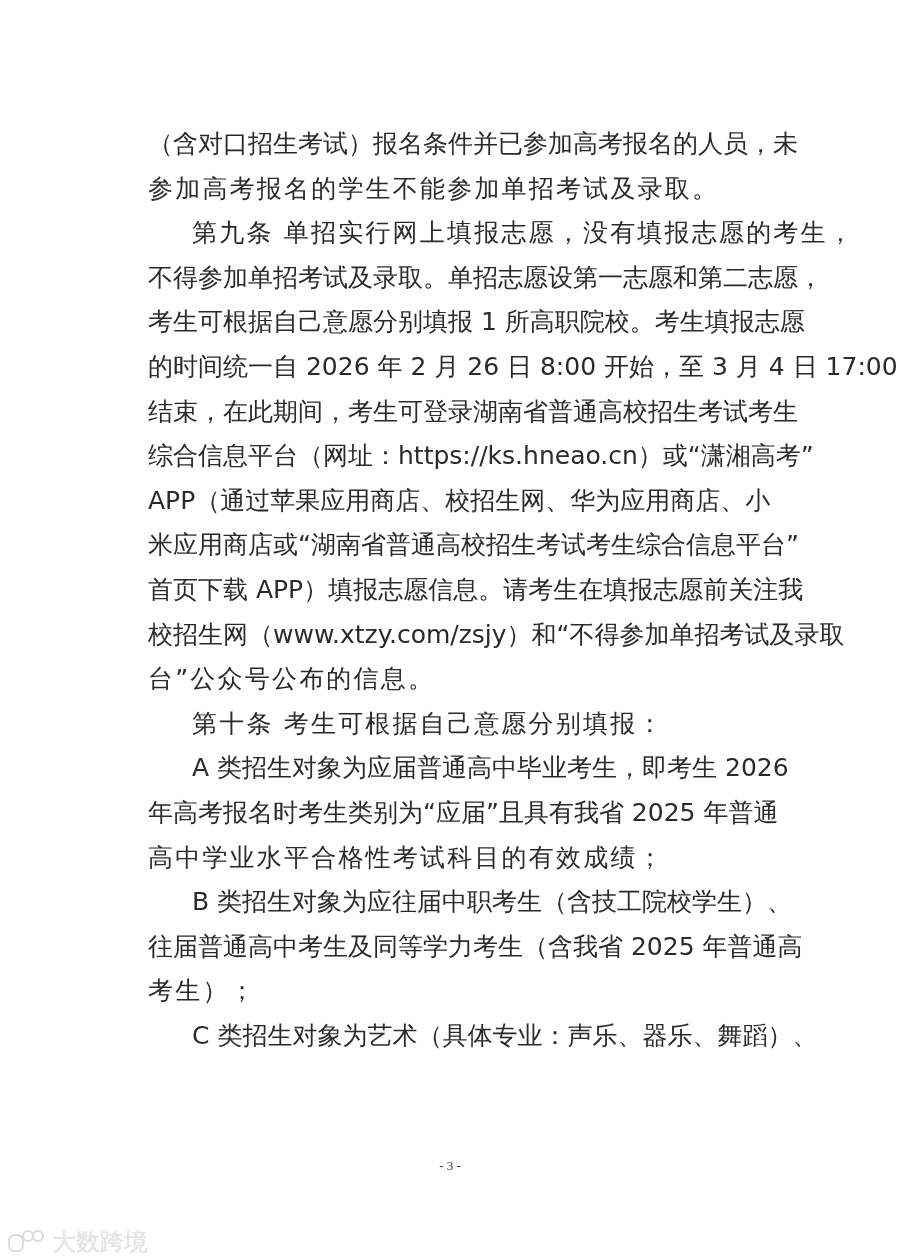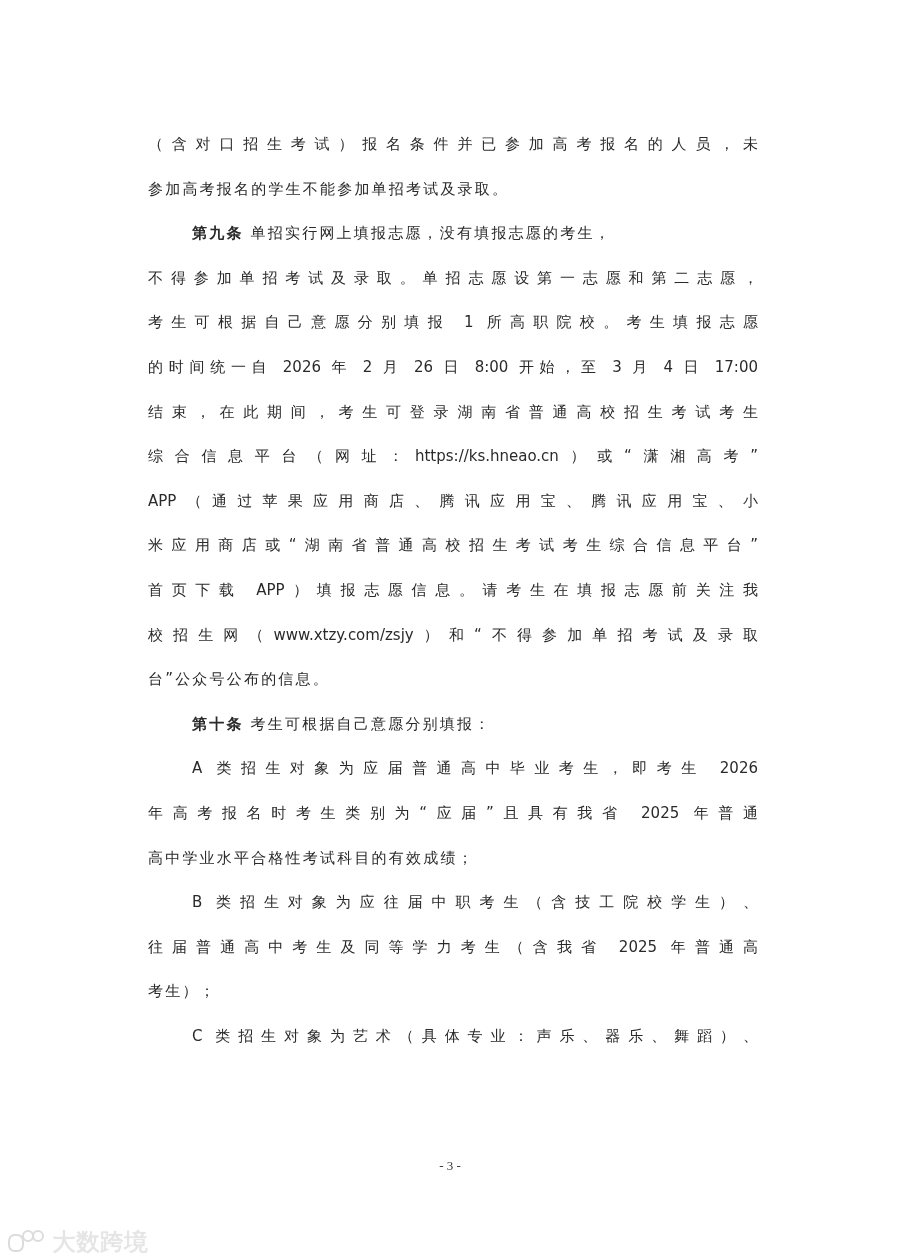--- a/index.html
+++ b/index.html
@@ -1,44 +1,44 @@
 <!DOCTYPE html>
 <html><head>
 <meta charset="utf-8">
 <style>
   html, body { margin: 0; padding: 0; background: #ffffff; }
   body { width: 900px; height: 1260px; position: relative; overflow: hidden;
          font-family: "DejaVu Sans", "Liberation Sans", sans-serif; color: #2a2a2a; }
   .page { position: absolute; left: 148px; top: 122px; width: 610px; }
-  .line { height: 44.6px; line-height: 44.6px; font-size: 15px; white-space: nowrap;
+  .line { height: 44.6px; line-height: 44.6px; font-size: 25px; white-space: nowrap;
           letter-spacing: 2.2px; overflow: visible; }
   .line.justify { text-align: justify; text-align-last: justify; letter-spacing: 0; }
   .indent { padding-left: 44px; }
-  .bold { font-weight: bold; }
+  .bold { font-weight: normal; }
   .pagenum { position: absolute; left: 0; width: 900px; top: 1158px; text-align: center;
              font-family: "Liberation Serif", serif; font-size: 13px; color: #333; }
   .watermark { position: absolute; left: 8px; top: 1226px; font-size: 24px; color: #e6e6e6;
                font-family: "DejaVu Sans", sans-serif; display: flex; align-items: center;
                text-shadow: 0 0 1px #cfcfcf; }
   .wm-logo { width: 36px; height: 24px; position: relative; margin-right: 8px; }
   .wm-logo span { position: absolute; border: 2px solid #dcdcdc; border-radius: 50%; }
 </style>
 </head>
 <body>
 
 <div class="page">
   <div class="line justify">（含对口招生考试）报名条件并已参加高考报名的人员，未</div>
   <div class="line">参加高考报名的学生不能参加单招考试及录取。</div>
   <div class="line indent"><span class="bold">第九条</span><span> 单招实行网上填报志愿，没有填报志愿的考生，</span></div>
   <div class="line justify">不得参加单招考试及录取。单招志愿设第一志愿和第二志愿，</div>
   <div class="line justify">考生可根据自己意愿分别填报 1 所高职院校。考生填报志愿</div>
   <div class="line justify">的时间统一自 2026 年 2 月 26 日 8:00 开始，至 3 月 4 日 17:00</div>
   <div class="line justify">结束，在此期间，考生可登录湖南省普通高校招生考试考生</div>
   <div class="line justify">综合信息平台（网址：https://ks.hneao.cn）或“潇湘高考”</div>
-  <div class="line justify">APP（通过苹果应用商店、腾讯应用宝、腾讯应用宝、小</div>
+  <div class="line justify">APP（通过苹果应用商店、校招生网、华为应用商店、小</div>
   <div class="line justify">米应用商店或“湖南省普通高校招生考试考生综合信息平台”</div>
   <div class="line justify">首页下载 APP）填报志愿信息。请考生在填报志愿前关注我</div>
   <div class="line justify">校招生网（www.xtzy.com/zsjy）和“不得参加单招考试及录取</div>
   <div class="line">台”公众号公布的信息。</div>
   <div class="line indent"><span class="bold">第十条</span><span> 考生可根据自己意愿分别填报：</span></div>
   <div class="line indent justify">A 类招生对象为应届普通高中毕业考生，即考生 2026</div>
   <div class="line justify">年高考报名时考生类别为“应届”且具有我省 2025 年普通</div>
   <div class="line">高中学业水平合格性考试科目的有效成绩；</div>
   <div class="line indent justify">B 类招生对象为应往届中职考生（含技工院校学生）、</div>
   <div class="line justify">往届普通高中考生及同等学力考生（含我省 2025 年普通高</div>

